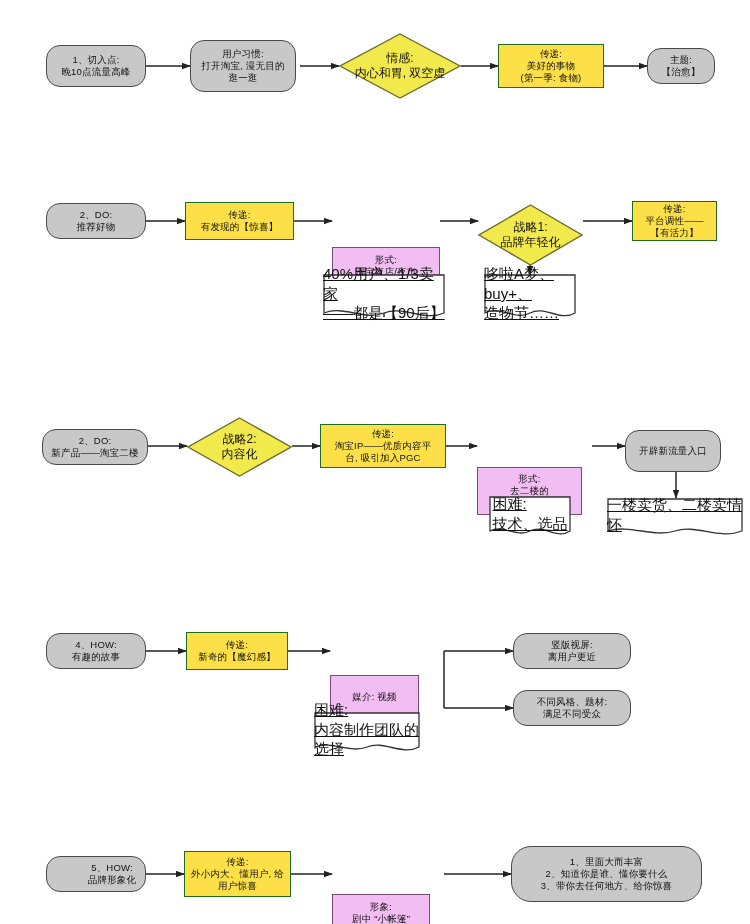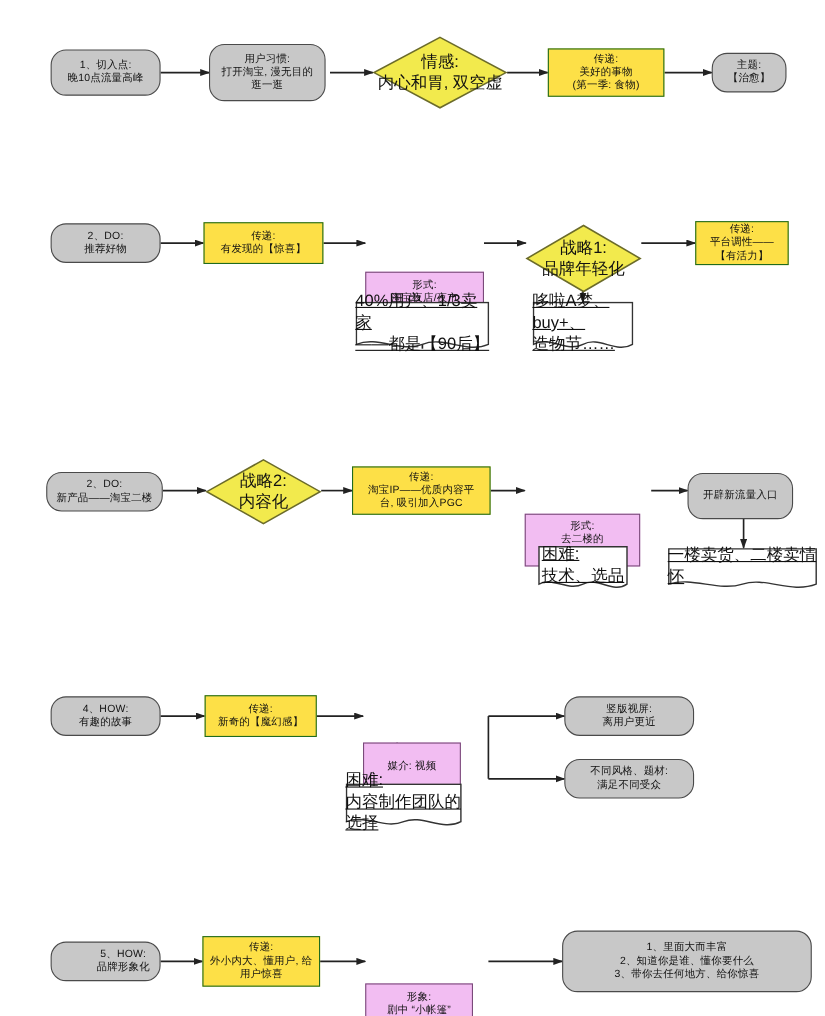--- a/index.html
+++ b/index.html
@@ -63,21 +63,21 @@
   .diamond-label {
     position: absolute;
     left: 0;
     top: 0;
     width: 100%;
     height: 100%;
     display: flex;
     align-items: center;
     justify-content: center;
     text-align: center;
-    font-size: 15px;
+    font-size: 12px;
     line-height: 1.28;
     color: #111111;
     white-space: pre-line;
     pointer-events: none;
   }
   .doc-wrap {
     position: absolute;
     z-index: 3;
   }
   .doc-wrap svg {
@@ -272,15 +272,15 @@
 品牌形象化</div>
 
 <div class="node rect-green" style="left:184px; top:851px; width:107px; height:46px;">传递:
 外小内大、懂用户, 给
 用户惊喜</div>
 
 <div class="node rect-pink" style="left:332px; top:849px; width:98px; height:50px;">形象:
 剧中 “小帐篷”
 =淘宝APP</div>
 
-<div class="node stadium" style="left:511px; top:846px; width:227px; height:56px;">1、里面大而丰富
+<div class="node stadium" style="left:511px; top:846px; width:191px; height:56px;border-radius:20px;">1、里面大而丰富
 2、知道你是谁、懂你要什么
 3、带你去任何地方、给你惊喜</div>
 
 </body></html>

